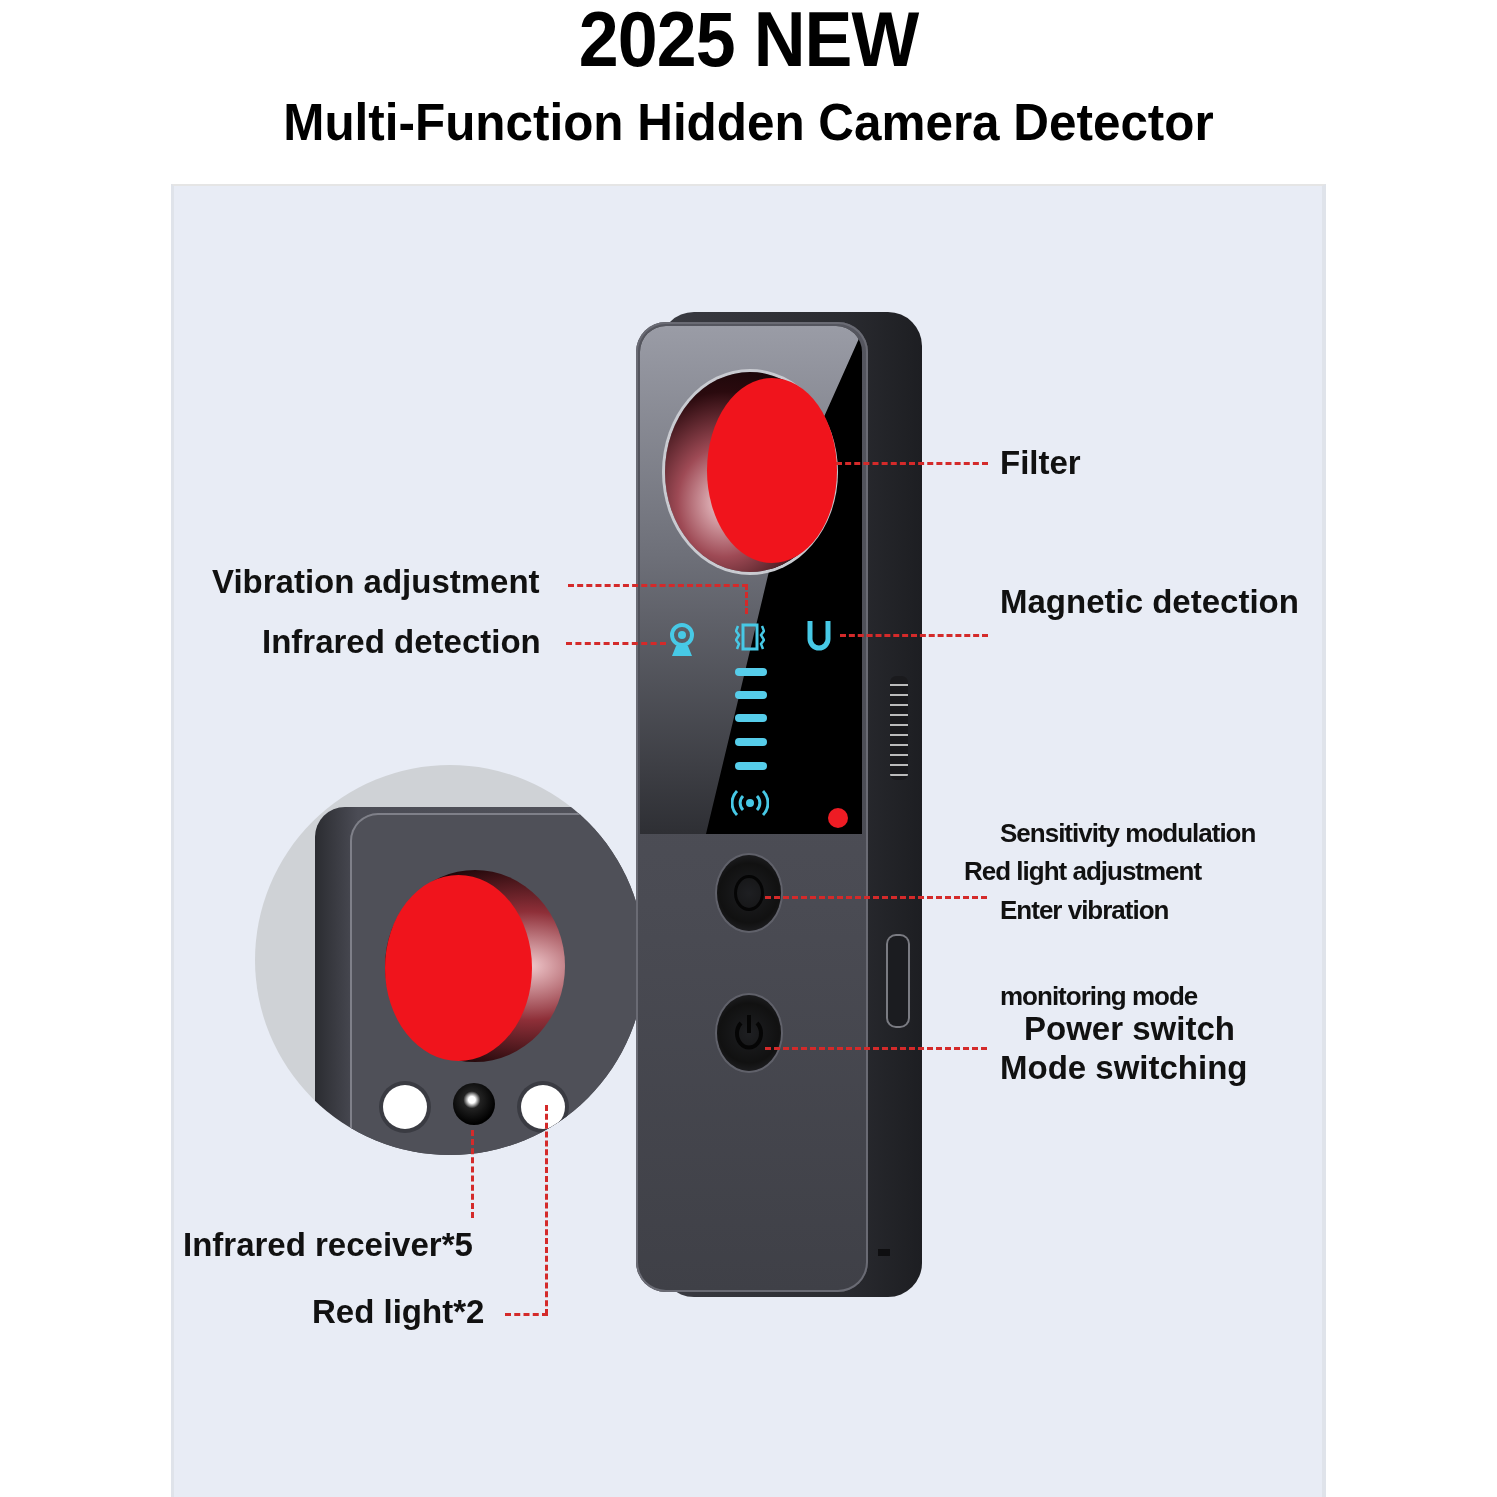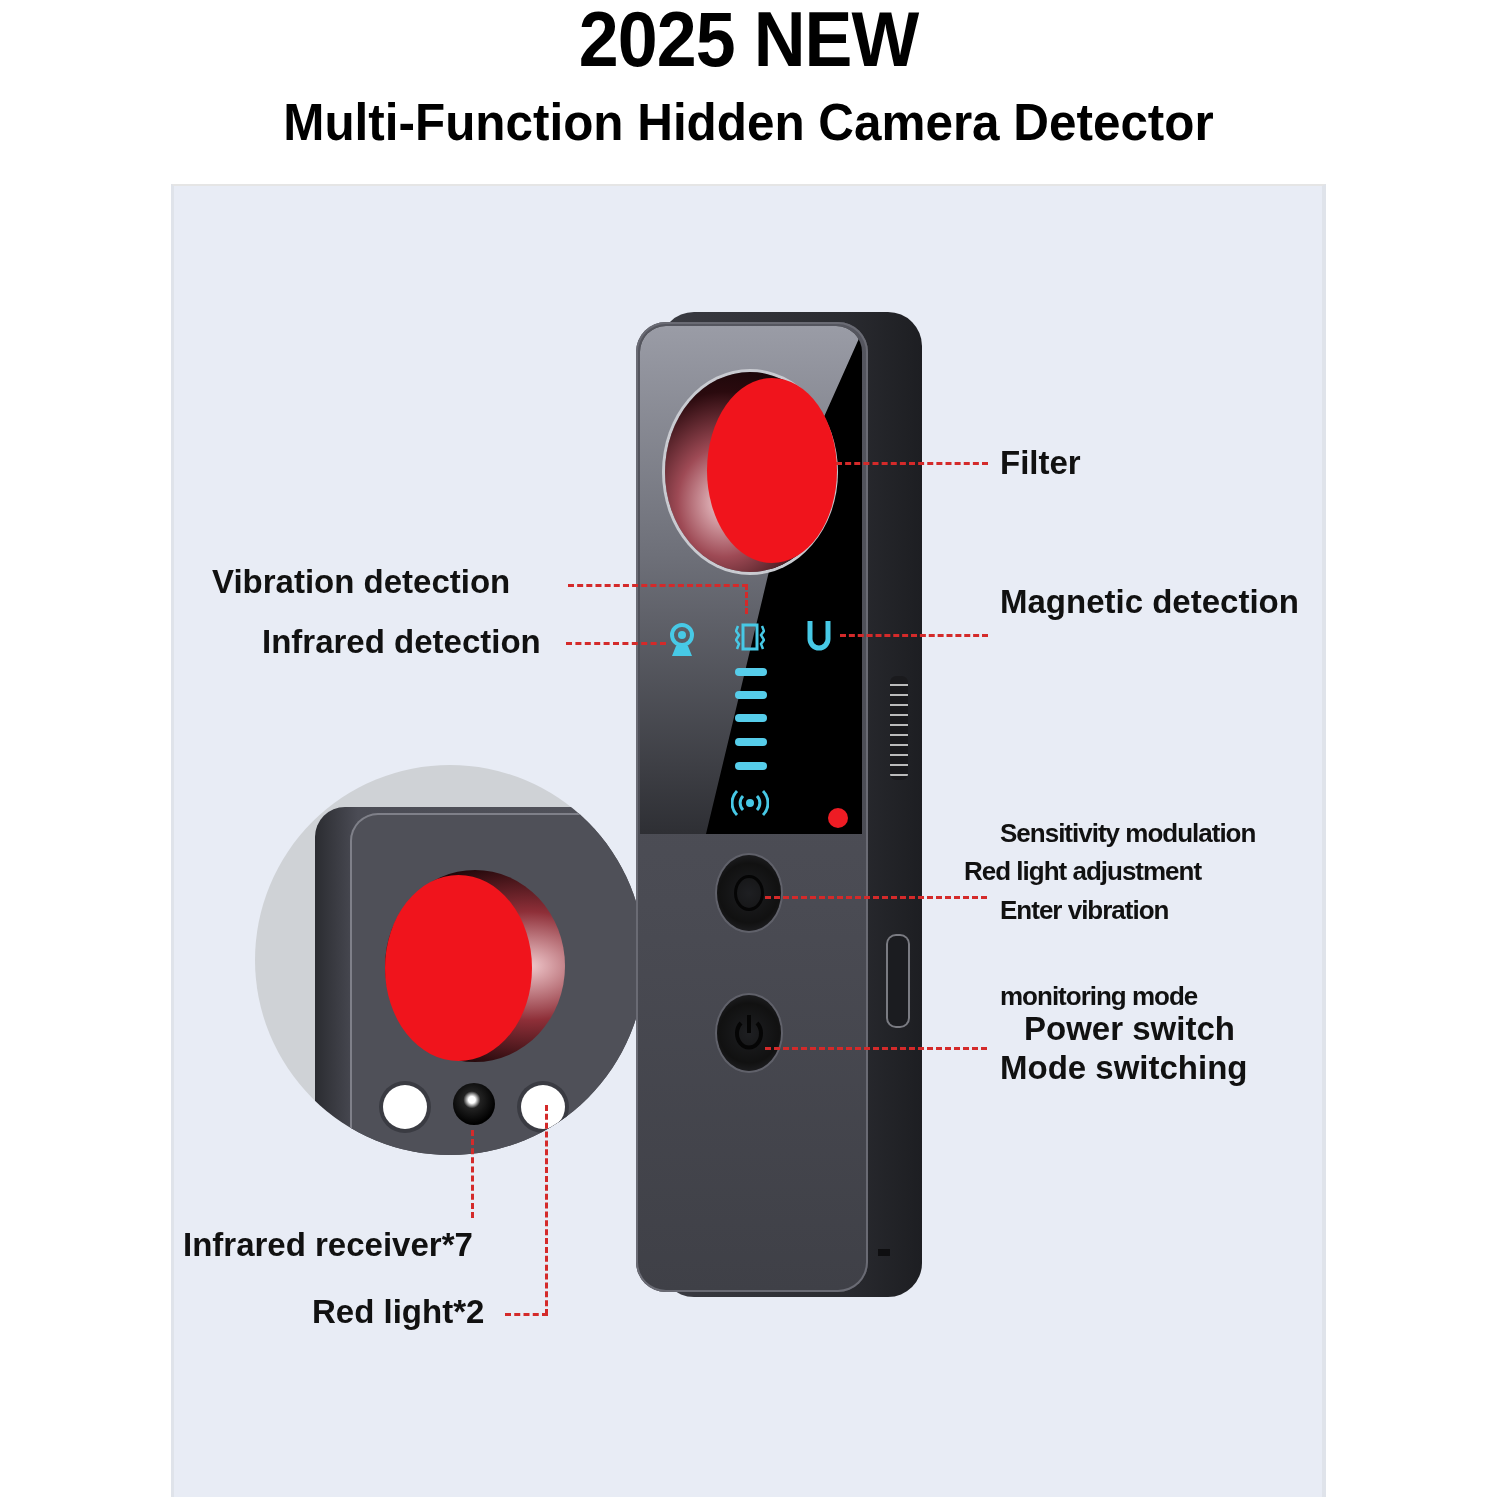--- a/index.html
+++ b/index.html
@@ -107,26 +107,26 @@
 <div class="dash v" style="left:745px;top:584px;height:30px;"></div>
 <div class="dash h" style="left:566px;top:642px;width:100px;"></div>
 <div class="dash h" style="left:840px;top:634px;width:148px;"></div>
 <div class="dash h" style="left:765px;top:896px;width:222px;"></div>
 <div class="dash h" style="left:765px;top:1047px;width:222px;"></div>
 <div class="dash v" style="left:471px;top:1130px;height:88px;"></div>
 <div class="dash v" style="left:545px;top:1105px;height:210px;"></div>
 <div class="dash h" style="left:505px;top:1313px;width:43px;"></div>
 
 <div class="lbl" style="left:1000px;top:446px;">Filter</div>
-<div class="lbl" style="left:212px;top:565px;">Vibration detection</div>
+<div class="lbl" style="left:212px;top:565px;">Vibration adjustment</div>
 <div class="lbl" style="left:262px;top:625px;">Infrared detection</div>
 <div class="lbl" style="left:1000px;top:585px;">Magnetic detection</div>
 
 <div class="lbl narrow" style="left:1000px;top:820px;">Sensitivity modulation</div>
 <div class="lbl narrow" style="left:964px;top:858px;">Red light adjustment</div>
 <div class="lbl narrow" style="left:1000px;top:897px;">Enter vibration</div>
 <div class="lbl narrow" style="left:1000px;top:983px;">monitoring mode</div>
 
 <div class="lbl" style="left:1000px;top:1012px;margin-left:24px;">Power switch</div>
 <div class="lbl" style="left:1000px;top:1051px;">Mode switching</div>
 
-<div class="lbl" style="left:183px;top:1228px;">Infrared receiver*7</div>
+<div class="lbl" style="left:183px;top:1228px;">Infrared receiver*5</div>
 <div class="lbl" style="left:312px;top:1295px;">Red light*2</div>
 
 </body></html>

